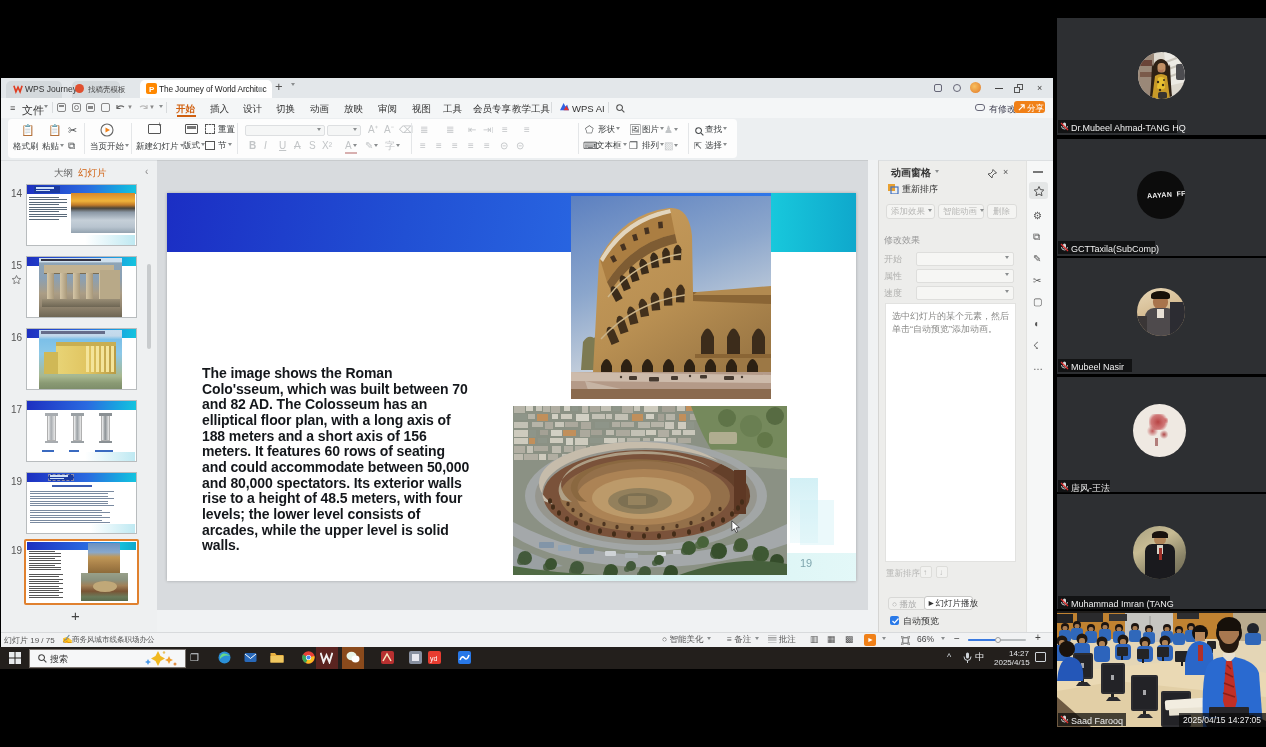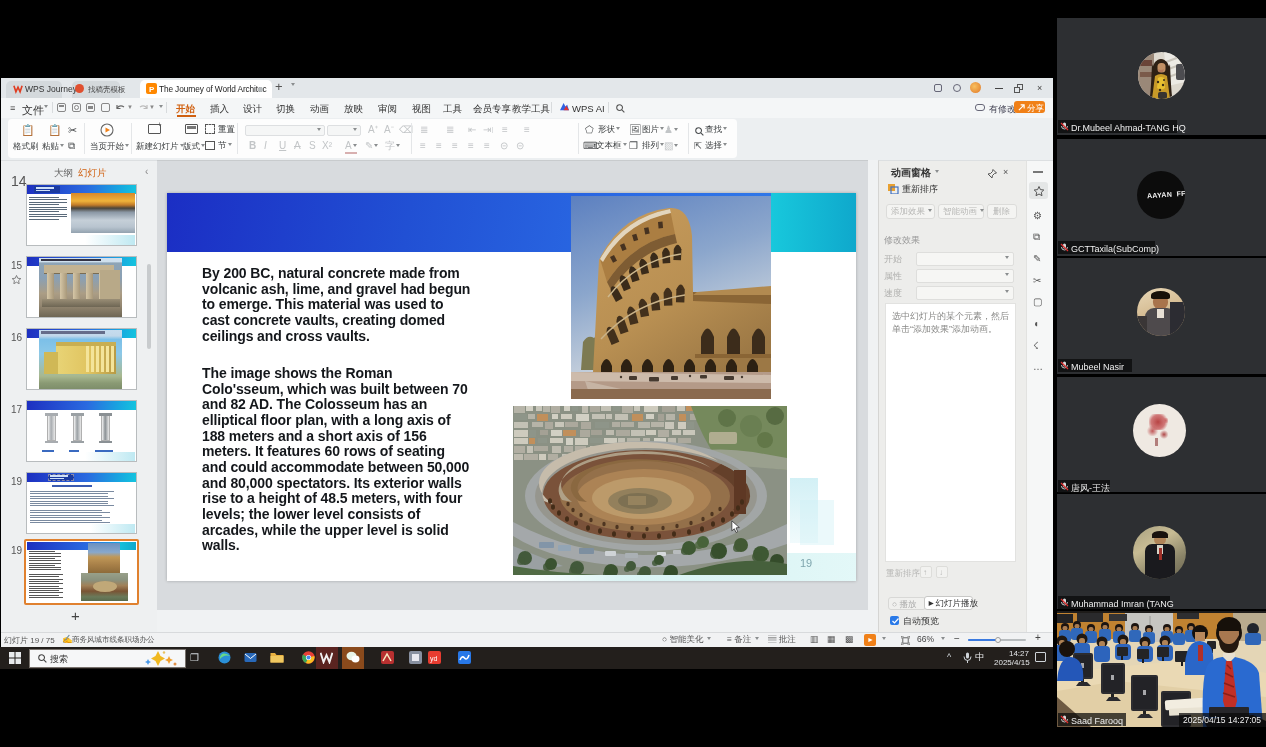--- a/index.html
+++ b/index.html
@@ -100,21 +100,21 @@
       <circle cx="7" cy="7" r="6" fill="none" stroke="#666" stroke-width="1.1"></circle>
       <path d="M5.5 4.5 L10 7 L5.5 9.5Z" fill="#f08018"></path>
     </svg>
 <div class="txt" style="left:90px;top:142px;font-size:8.5px;color:#3d4042;">当页开始<span style="display:inline-block;width:0;height:0;border-left:2.5px solid transparent;border-right:2.5px solid transparent;border-top:3.2px solid #8a8d8f;vertical-align:2px;margin-left:1px;"></span></div>
 <div class="abs" style="left:131px;top:123px;width:1px;height:31px;background:#e4e6e8;"></div>
 <div class="abs" style="left:148px;top:124px;width:13px;height:10px;border:1.2px solid #555;border-radius:1px;"></div>
 <div class="txt" style="left:157px;top:120px;font-size:8px;color:#555;">+</div>
 <div class="txt" style="left:136px;top:142px;font-size:8.5px;color:#3d4042;">新建幻灯片<span style="display:inline-block;width:0;height:0;border-left:2.5px solid transparent;border-right:2.5px solid transparent;border-top:3.2px solid #8a8d8f;vertical-align:2px;margin-left:1px;"></span></div>
 <div class="abs" style="left:185px;top:124px;width:13px;height:10px;border:1.2px solid #555;border-radius:1px;"></div>
 <div class="abs" style="left:187px;top:126px;width:9px;height:3px;background:#777;"></div>
-<div class="txt" style="left:183px;top:142px;font-size:8.5px;color:#3d4042;">版式<span style="display:inline-block;width:0;height:0;border-left:2.5px solid transparent;border-right:2.5px solid transparent;border-top:3.2px solid #8a8d8f;vertical-align:2px;margin-left:1px;"></span></div>
+<div class="txt" style="left:183px;top:142px;font-size:8.5px;color:#3d4042;font-family:Liberation Mono, monospace;">版式<span style="display:inline-block;width:0;height:0;border-left:2.5px solid transparent;border-right:2.5px solid transparent;border-top:3.2px solid #8a8d8f;vertical-align:2px;margin-left:1px;"></span></div>
 <div class="abs" style="left:205px;top:124px;width:10px;height:10px;border:1.2px dashed #555;"></div>
 <div class="txt" style="left:218px;top:125px;font-size:8.5px;color:#3d4042;">重置</div>
 <div class="abs" style="left:205px;top:141px;width:10px;height:9px;border:1.2px solid #555;"></div>
 <div class="txt" style="left:218px;top:141px;font-size:8.5px;color:#3d4042;">节<span style="display:inline-block;width:0;height:0;border-left:2.5px solid transparent;border-right:2.5px solid transparent;border-top:3.2px solid #8a8d8f;vertical-align:2px;margin-left:1px;"></span></div>
 <div class="abs" style="left:237px;top:123px;width:1px;height:31px;background:#e4e6e8;"></div>
 <div class="abs" style="left:245px;top:125px;width:80px;height:11px;background:#f5f6f6;border:1px solid #dddfe1;border-radius:2px;"></div>
 <div class="txt" style="left:316px;top:127px;font-size:7px;color:#c0c3c5;"><span style="display:inline-block;width:0;height:0;border-left:2.5px solid transparent;border-right:2.5px solid transparent;border-top:3.2px solid #8a8d8f;vertical-align:2px;margin-left:1px;"></span></div>
 <div class="abs" style="left:327px;top:125px;width:34px;height:11px;background:#f5f6f6;border:1px solid #dddfe1;border-radius:2px;"></div>
 <div class="txt" style="left:352px;top:127px;font-size:7px;color:#c0c3c5;"><span style="display:inline-block;width:0;height:0;border-left:2.5px solid transparent;border-right:2.5px solid transparent;border-top:3.2px solid #8a8d8f;vertical-align:2px;margin-left:1px;"></span></div>
 <div class="txt" style="left:368px;top:124px;font-size:10px;color:#c2c5c7;">A⁺</div>
@@ -160,21 +160,21 @@
       <circle cx="4" cy="4" r="3.2" fill="none" stroke="#4a4d4f" stroke-width="1.2"></circle>
       <line x1="6.5" y1="6.5" x2="9.3" y2="9.3" stroke="#4a4d4f" stroke-width="1.3"></line>
     </svg>
 <div class="txt" style="left:705px;top:125px;font-size:8.5px;color:#3d4042;">查找<span style="display:inline-block;width:0;height:0;border-left:2.5px solid transparent;border-right:2.5px solid transparent;border-top:3.2px solid #8a8d8f;vertical-align:2px;margin-left:1px;"></span></div>
 <div class="txt" style="left:694px;top:141px;font-size:9.5px;color:#4a4d4f;">⇱</div>
 <div class="txt" style="left:705px;top:141px;font-size:8.5px;color:#3d4042;">选择<span style="display:inline-block;width:0;height:0;border-left:2.5px solid transparent;border-right:2.5px solid transparent;border-top:3.2px solid #8a8d8f;vertical-align:2px;margin-left:1px;"></span></div>
 <div class="abs" style="left:1px;top:160px;width:156px;height:472px;background:#eef0f1;border-top:1px solid #dcdfe1;"></div>
 <div class="txt" style="left:54px;top:168px;font-size:9.5px;color:#666;">大纲</div>
 <div class="txt" style="left:78px;top:168px;font-size:9.5px;color:#d06010;">幻灯片</div>
 <div class="txt" style="left:145px;top:166px;font-size:10px;color:#888;">‹</div>
-<div class="txt" style="left:11px;top:173px;font-size:14px;color:#555;">14</div>
+<div class="txt" style="left:11px;top:188px;font-size:10px;color:#555;">14</div>
 <div class="abs" style="left:26px;top:184px;width:111px;height:62px;background:#fff;border:1px solid #b8bcbe;"></div>
 <div class="abs" style="left:27px;top:185px;width:109px;height:9px;background:linear-gradient(100deg,#1d2fc0 0%,#2a6ae0 55%,#17a8e0 85%,#14c5de 100%);"></div>
 <div class="abs" style="left:34px;top:186px;width:26px;height:7px;background:#1a3aa0;"></div>
 <div class="abs" style="left:36px;top:187px;width:18px;height:1.5px;background:#cfe0f8;"></div>
 <div class="abs" style="left:36px;top:189.5px;width:14px;height:1.5px;background:#cfe0f8;"></div>
 <div class="abs" style="left:29px;top:197.0px;width:30px;height:1.1px;background:#5a6a7a;"></div>
 <div class="abs" style="left:29px;top:199.4px;width:38px;height:1.1px;background:#5a6a7a;"></div>
 <div class="abs" style="left:29px;top:201.8px;width:38px;height:1.1px;background:#5a6a7a;"></div>
 <div class="abs" style="left:29px;top:204.2px;width:30px;height:1.1px;background:#5a6a7a;"></div>
 <div class="abs" style="left:29px;top:206.6px;width:38px;height:1.1px;background:#5a6a7a;"></div>
@@ -281,21 +281,20 @@
 <div class="abs" style="left:81px;top:573px;width:47px;height:28px;background:linear-gradient(180deg,#98a08a 0%,#8a927e 25%,#a08058 45%,#7a5434 65%,#6a7a5a 85%,#5a6a4c 100%);"></div>
 <div class="abs" style="left:93px;top:581px;width:24px;height:11px;border-radius:50%;background:#c0a878;"></div>
 <div class="abs" style="left:147px;top:264px;width:4px;height:85px;background:#c8cbcd;border-radius:2px;"></div>
 <div class="txt" style="left:71px;top:607px;font-size:15px;color:#444;">+</div>
 <div class="abs" style="left:157px;top:160px;width:711px;height:450px;background:#d8dbde;border-top:1px solid #c8cbcd;"></div>
 <div class="abs" style="left:167px;top:193px;width:689px;height:388px;background:#fff;box-shadow:0 0 3px rgba(0,0,0,.25);"></div>
 <div class="abs" style="left:167px;top:193px;width:604px;height:59px;background:linear-gradient(100deg,#1b2ec4 0%,#2150d4 40%,#2a6ae4 75%,#2f78e8 100%);"></div>
 <div class="abs" style="left:771px;top:193px;width:85px;height:59px;background:linear-gradient(90deg,#18c8dc,#0fa8cc);"></div>
 <div class="abs" style="left:790px;top:478px;width:28px;height:65px;background:linear-gradient(180deg,rgba(195,235,242,.75),rgba(215,242,247,.35));"></div>
 <div class="abs" style="left:800px;top:500px;width:34px;height:45px;background:rgba(205,240,245,.4);"></div>
-<div class="txt" style="left:202px;top:266px;font-size:14px;font-weight:bold;color:#14171b;line-height:15.65px;letter-spacing:-0.1px;">By 200 BC, natural concrete made from<br>volcanic ash, lime, and gravel had begun<br>to emerge. This material was used to<br>cast concrete vaults, creating domed<br>ceilings and cross vaults.</div>
 <div class="txt" style="left:202px;top:366px;font-size:14px;font-weight:bold;color:#14171b;line-height:15.65px;letter-spacing:-0.1px;">The image shows the Roman<br>Colo'sseum, which was built between 70<br>and 82 AD. The Colosseum has an<br>elliptical floor plan, with a long axis of<br>188 meters and a short axis of 156<br>meters. It features 60 rows of seating<br>and could accommodate between 50,000<br>and 80,000 spectators. Its exterior walls<br>rise to a height of 48.5 meters, with four<br>levels; the lower level consists of<br>arcades, while the upper level is solid<br>walls.</div>
 <svg class="abs" style="left:571px;top:196px" width="200" height="203" viewBox="0 0 200 203">
       <defs>
         <linearGradient id="sky1" x1="0" y1="0" x2="0.35" y2="1">
           <stop offset="0" stop-color="#5c80c0"></stop>
           <stop offset="0.45" stop-color="#8ba6cc"></stop>
           <stop offset="0.8" stop-color="#c3cedb"></stop>
           <stop offset="1" stop-color="#d8dde2"></stop>
         </linearGradient>
         <linearGradient id="st1" x1="0" y1="0" x2="0.7" y2="1">
@@ -587,21 +586,21 @@
 <div class="txt" style="left:884px;top:254px;font-size:9px;color:#b0b0ae;">开始</div>
 <div class="abs" style="left:916px;top:252px;width:98px;height:14px;background:#f6f6f4;border:1px solid #dededc;border-radius:2px;"></div>
 <div class="txt" style="left:1004px;top:255px;font-size:7px;color:#c8c8c6;"><span style="display:inline-block;width:0;height:0;border-left:2.5px solid transparent;border-right:2.5px solid transparent;border-top:3.2px solid #8a8d8f;vertical-align:2px;margin-left:1px;"></span></div>
 <div class="txt" style="left:884px;top:271px;font-size:9px;color:#b0b0ae;">属性</div>
 <div class="abs" style="left:916px;top:269px;width:98px;height:14px;background:#f6f6f4;border:1px solid #dededc;border-radius:2px;"></div>
 <div class="txt" style="left:1004px;top:272px;font-size:7px;color:#c8c8c6;"><span style="display:inline-block;width:0;height:0;border-left:2.5px solid transparent;border-right:2.5px solid transparent;border-top:3.2px solid #8a8d8f;vertical-align:2px;margin-left:1px;"></span></div>
 <div class="txt" style="left:884px;top:288px;font-size:9px;color:#b0b0ae;">速度</div>
 <div class="abs" style="left:916px;top:286px;width:98px;height:14px;background:#f6f6f4;border:1px solid #dededc;border-radius:2px;"></div>
 <div class="txt" style="left:1004px;top:289px;font-size:7px;color:#c8c8c6;"><span style="display:inline-block;width:0;height:0;border-left:2.5px solid transparent;border-right:2.5px solid transparent;border-top:3.2px solid #8a8d8f;vertical-align:2px;margin-left:1px;"></span></div>
 <div class="abs" style="left:885px;top:303px;width:131px;height:259px;background:#fff;border:1px solid #e2e2e0;"></div>
-<div class="abs" style="left:892px;top:310px;width:118px;font-size:9px;color:#8a8a88;line-height:13px;white-space:normal;">选中幻灯片的某个元素，然后单击“添加效果”添加动画。</div>
+<div class="abs" style="left:892px;top:310px;width:118px;font-size:9px;color:#8a8a88;line-height:13px;white-space:normal;">选中幻灯片的某个元素，然后单击“自动预览”添加动画。</div>
 <div class="txt" style="left:886px;top:569px;font-size:8.5px;color:#b8b8b6;">重新排序</div>
 <div class="abs" style="left:920px;top:566px;width:12px;height:12px;background:#f2f2f0;border:1px solid #ddddda;border-radius:2px;"></div>
 <div class="txt" style="left:923px;top:568px;font-size:8px;color:#b8b8b6;">↑</div>
 <div class="abs" style="left:936px;top:566px;width:12px;height:12px;background:#f2f2f0;border:1px solid #ddddda;border-radius:2px;"></div>
 <div class="txt" style="left:939px;top:568px;font-size:8px;color:#b8b8b6;">↓</div>
 <div class="abs" style="left:888px;top:597px;width:38px;height:13px;background:#f0f0ee;border:1px solid #d8d8d6;border-radius:3px;"></div>
 <div class="txt" style="left:892px;top:599.5px;font-size:8.5px;color:#aaa;">○ 播放</div>
 <div class="abs" style="left:924px;top:596px;width:49px;height:14px;background:#fff;border:1px solid #c8c8c6;border-radius:3px;"></div>
 <div class="txt" style="left:927px;top:598.5px;font-size:8.5px;color:#333;">►幻灯片播放</div>
 <div class="abs" style="left:890px;top:616px;width:9px;height:9px;background:#2a7ae8;border-radius:2px;"></div>

